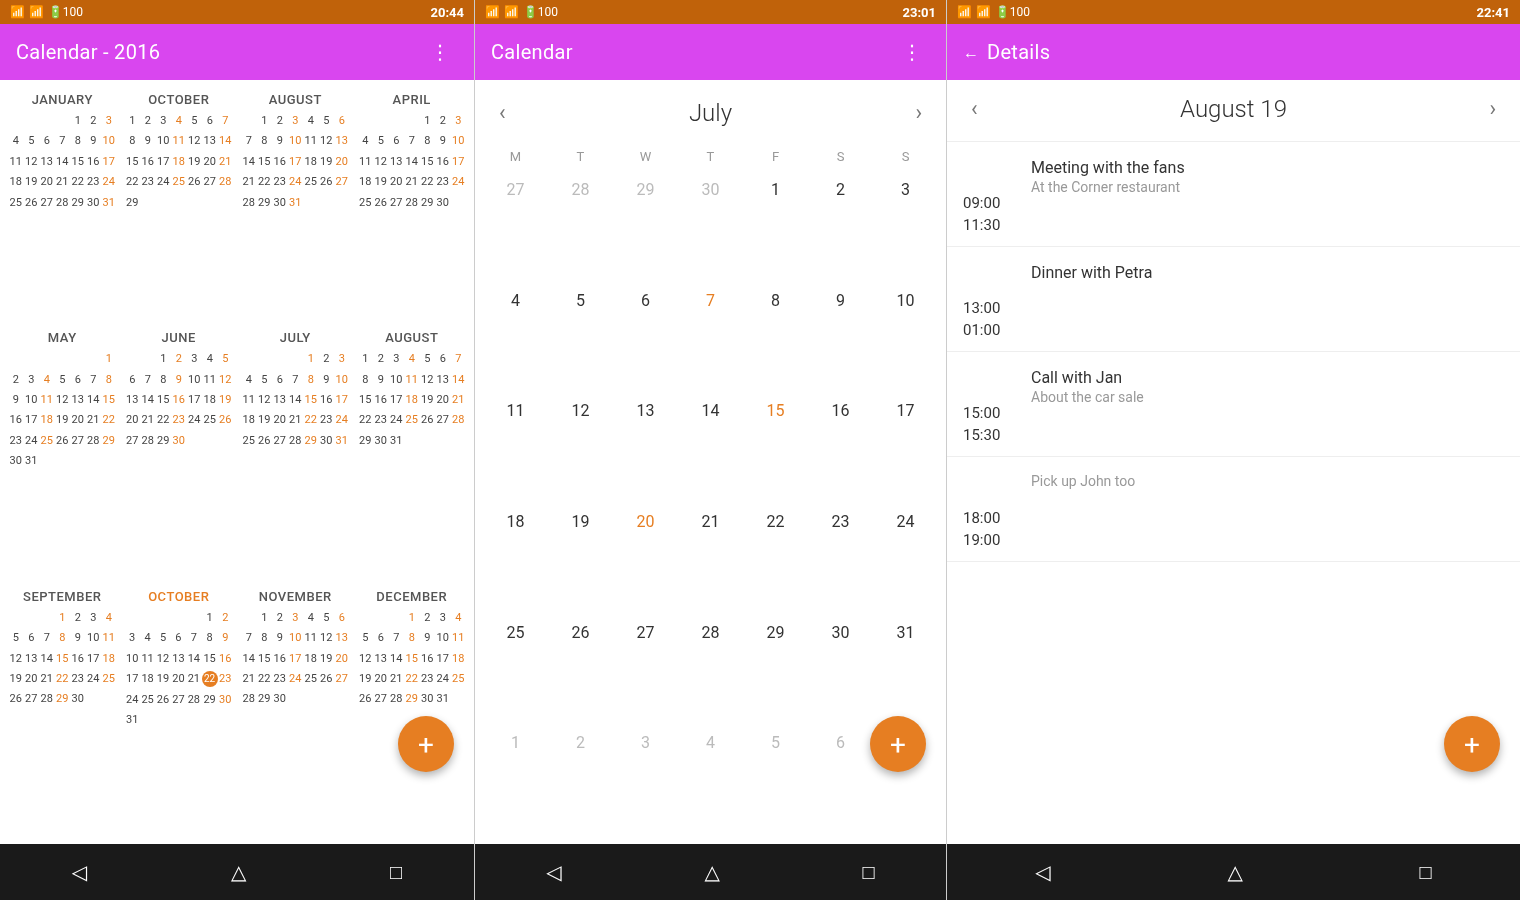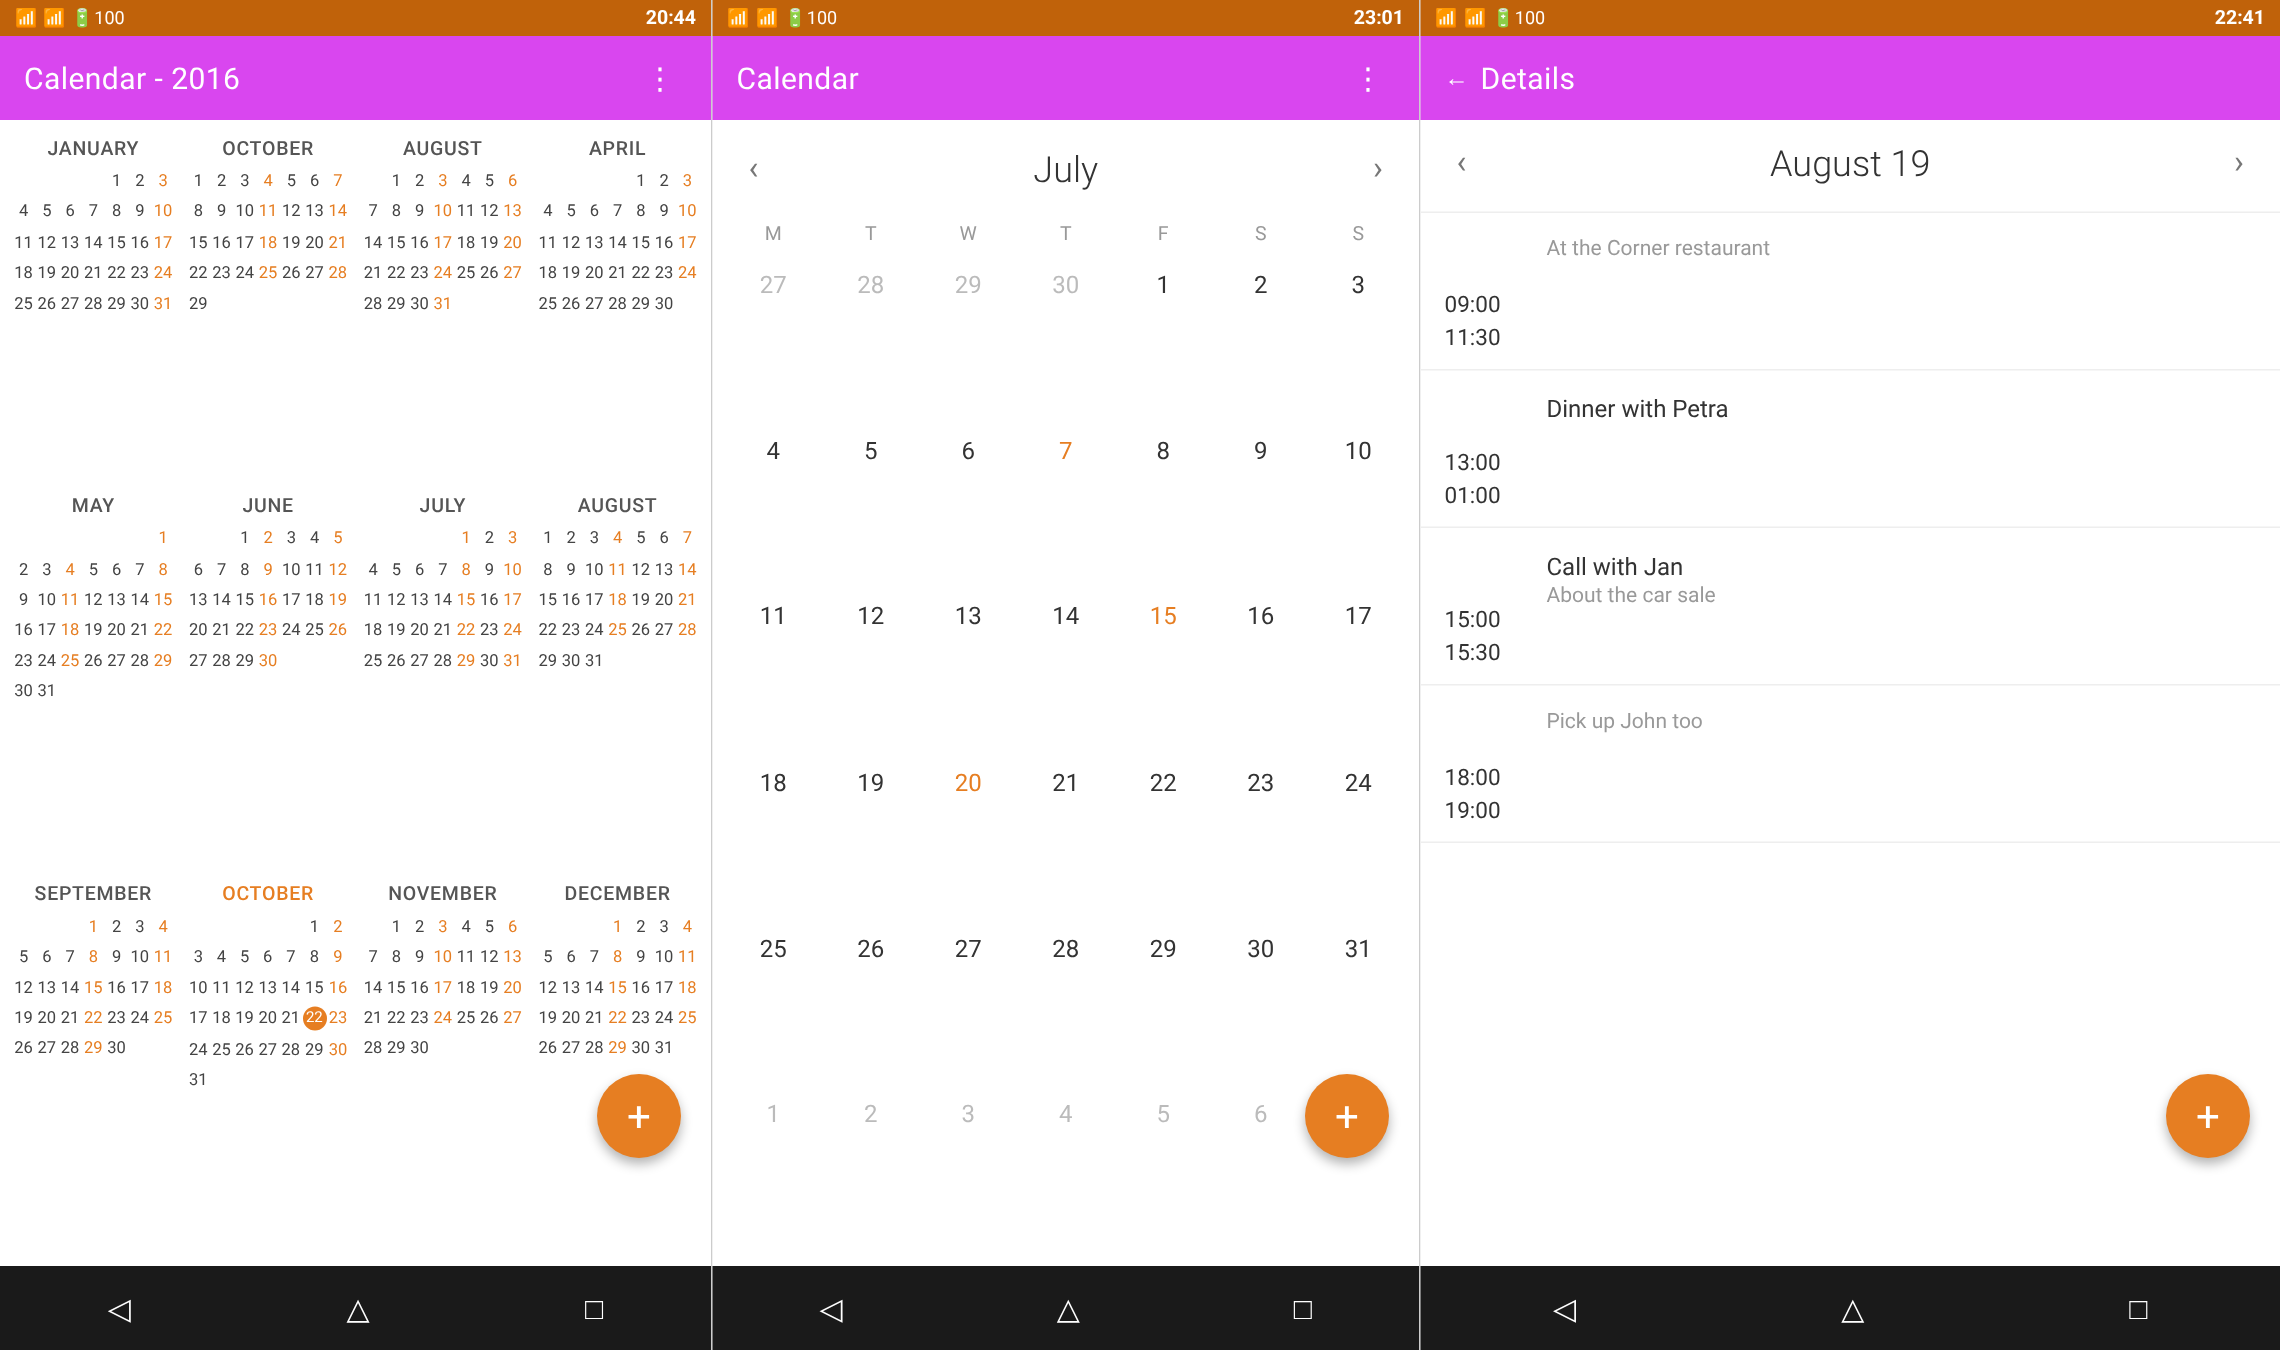--- a/index.html
+++ b/index.html
@@ -868,20 +868,21 @@
           <span class="nav-arrow">›</span>
         </div>
         <div class="events-list" id="events-list">
 
         <div class="event-item">
               <div class="event-times">
                 <div class="event-time-main">09:00</div>
                 <div class="event-time-end">11:30</div>
               </div>
               <div class="event-details">
+                <div class="event-title">Meeting with the fans</div>
                 <div class="event-subtitle">At the Corner restaurant</div>
               </div>
             </div>
             <div class="event-item">
               <div class="event-times">
                 <div class="event-time-main">13:00</div>
                 <div class="event-time-end">01:00</div>
               </div>
               <div class="event-details">
                 <div class="event-title">Dinner with Petra</div>

